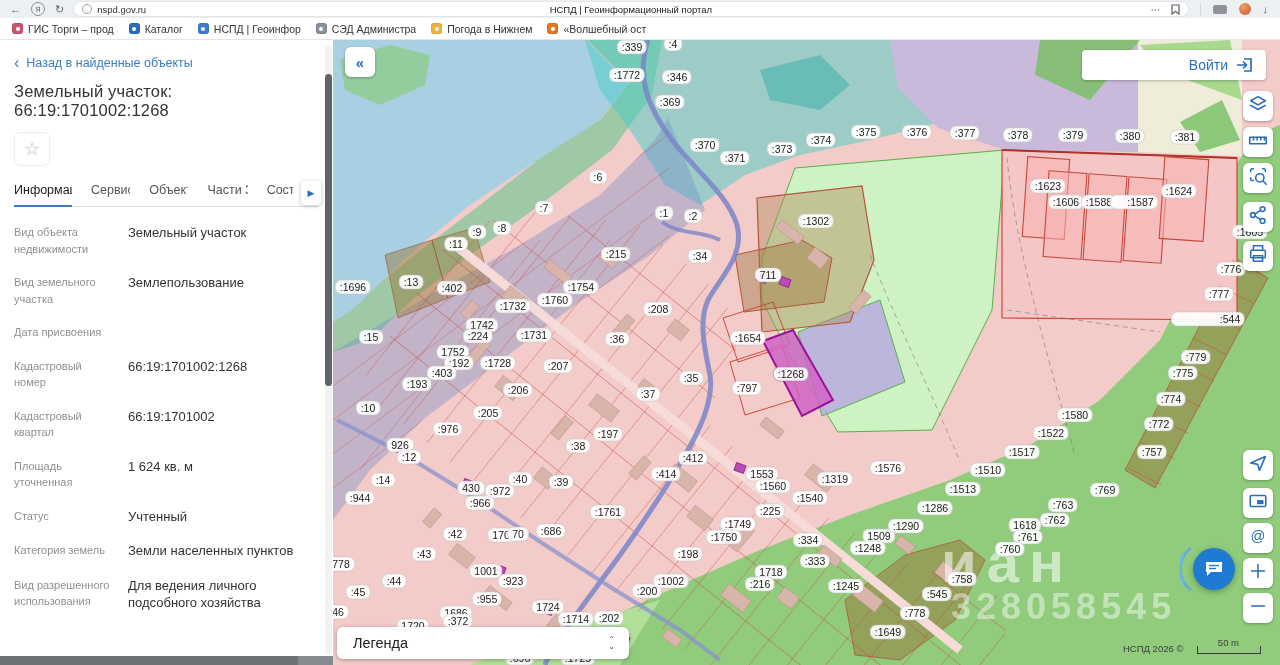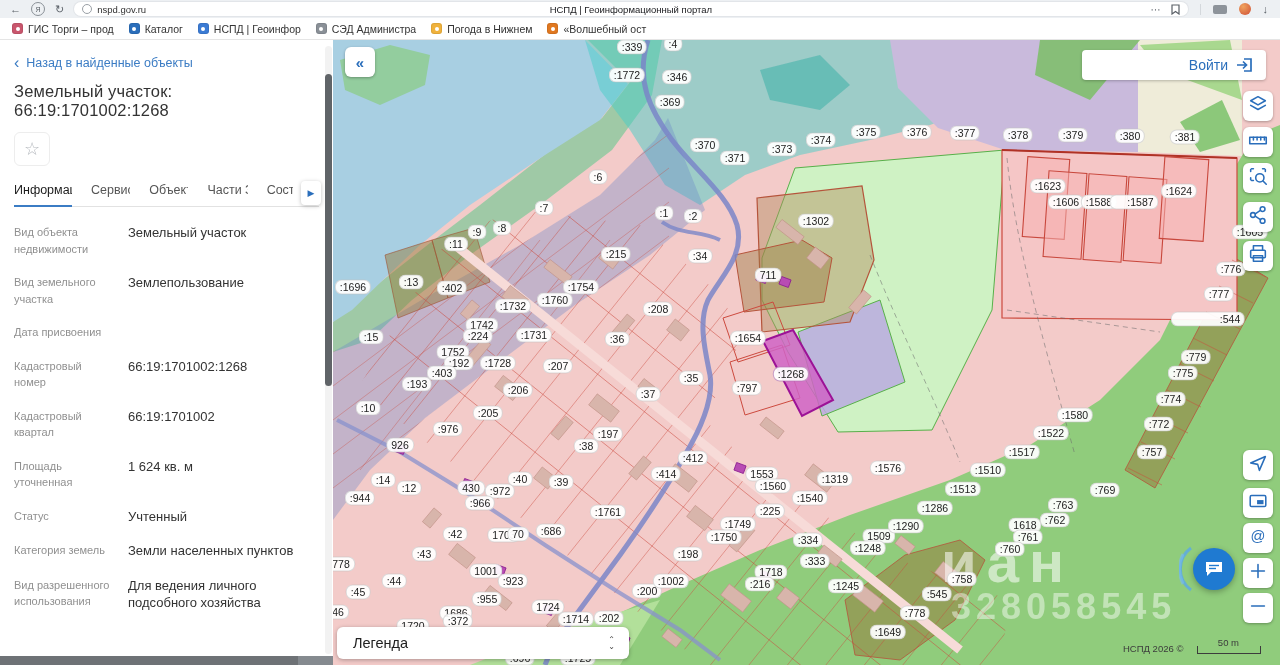--- a/index.html
+++ b/index.html
@@ -480,29 +480,29 @@
     <div class="mlabel" style="left: 165px; top: 323px;">:1728</div>
     <div class="mlabel" style="left: 225px; top: 326px;">:207</div>
     <div class="mlabel" style="left: 109px; top: 333px;">:403</div>
     <div class="mlabel" style="left: 84px; top: 344px;">:193</div>
     <div class="mlabel" style="left: 185px; top: 350px;">:206</div>
     <div class="mlabel" style="left: 35px; top: 368px;">:10</div>
     <div class="mlabel" style="left: 155px; top: 373px;">:205</div>
     <div class="mlabel" style="left: 315px; top: 354px;">:37</div>
     <div class="mlabel" style="left: 115px; top: 389px;">:976</div>
     <div class="mlabel" style="left: 67px; top: 405px;">926</div>
-    <div class="mlabel" style="left: 245px; top: 406px; margin-left: 8px;">:38</div>
+    <div class="mlabel" style="left: 245px; top: 406px;">:38</div>
     <div class="mlabel" style="left: 275px; top: 394px;">:197</div>
     <div class="mlabel" style="left: 367px; top: 216px;">:34</div>
     <div class="mlabel" style="left: 435px; top: 235px;">711</div>
     <div class="mlabel" style="left: 415px; top: 298px;">:1654</div>
     <div class="mlabel sel" style="left: 458px; top: 334px;">:1268</div>
     <div class="mlabel" style="left: 414px; top: 348px;">:797</div>
     <div class="mlabel" style="left: 358px; top: 338px;">:35</div>
-    <div class="mlabel" style="left: 76px; top: 448px;">:12</div>
+    <div class="mlabel" style="left: 76px; top: 417px;">:12</div>
     <div class="mlabel" style="left: 50px; top: 440px;">:14</div>
     <div class="mlabel" style="left: 27px; top: 458px;">:944</div>
     <div class="mlabel" style="left: 8px; top: 524px;">778</div>
     <div class="mlabel" style="left: 138px; top: 448px;">430</div>
     <div class="mlabel" style="left: 167px; top: 451px;">:972</div>
     <div class="mlabel" style="left: 147px; top: 463px;">:966</div>
     <div class="mlabel" style="left: 187px; top: 439px;">:40</div>
     <div class="mlabel" style="left: 228px; top: 442px;">:39</div>
     <div class="mlabel" style="left: 275px; top: 472px;">:1761</div>
     <div class="mlabel" style="left: 122px; top: 494px;">:42</div>

